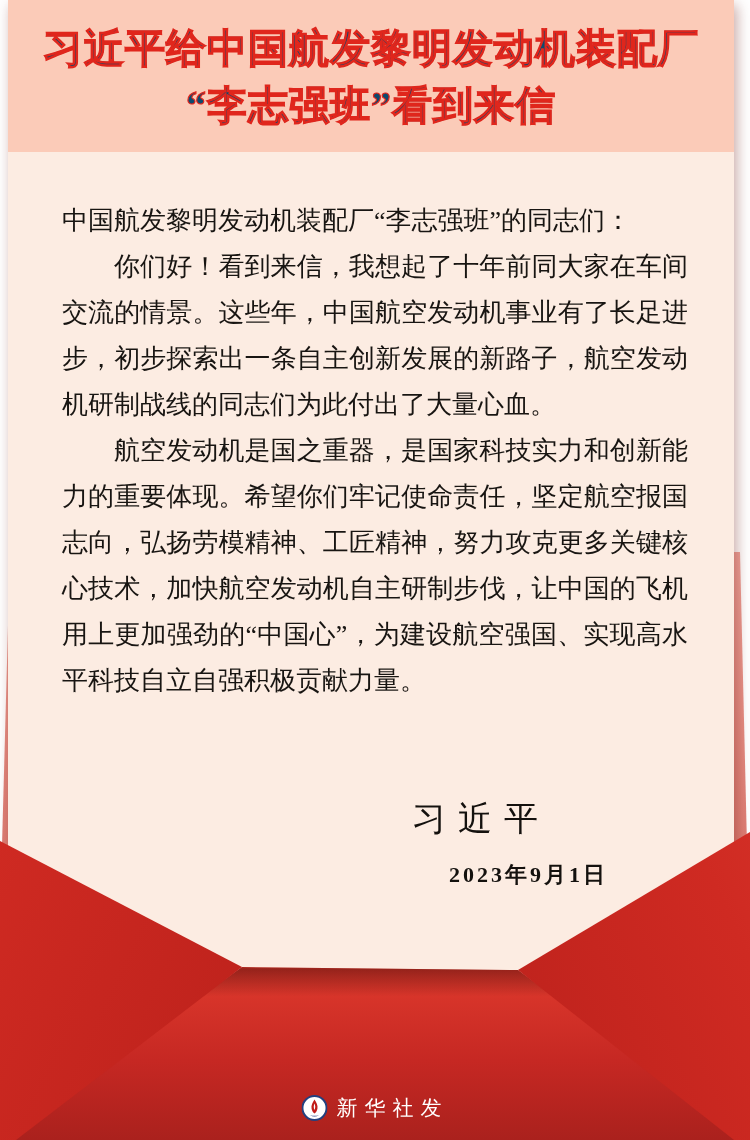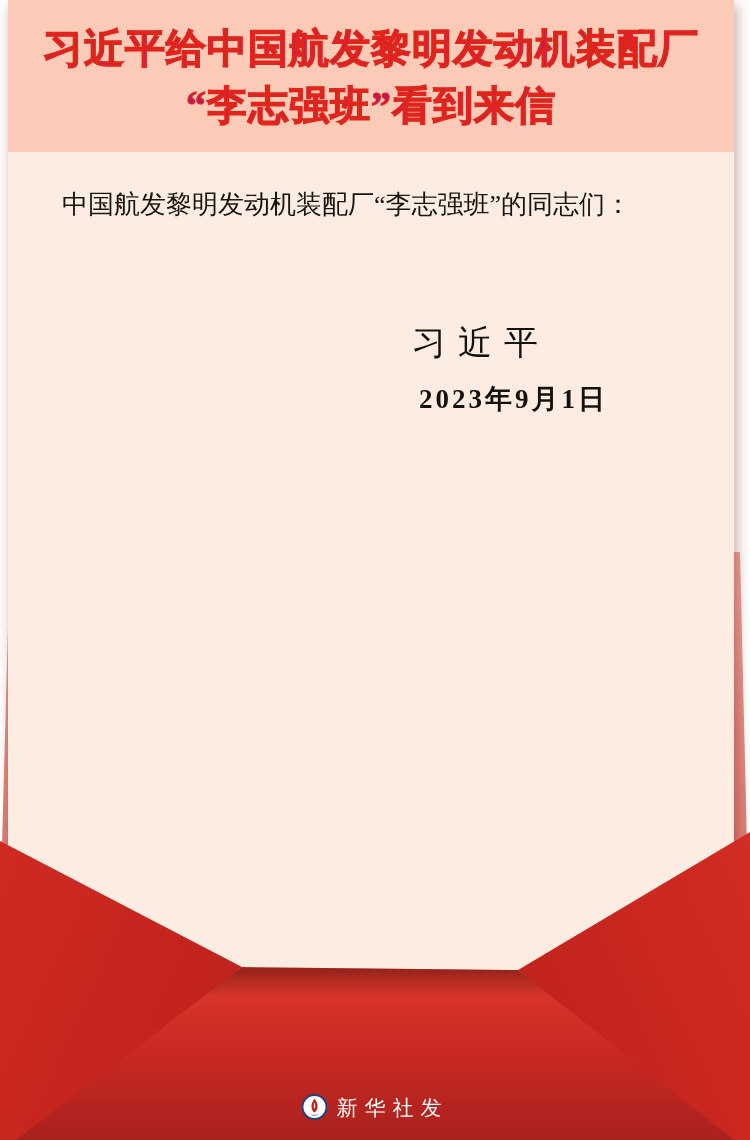--- a/index.html
+++ b/index.html
@@ -21,39 +21,39 @@
     position:absolute;left:8px;top:0;width:726px;height:985px;z-index:2;
     background:#fcece2;
     filter:drop-shadow(3px 5px 7px rgba(110,30,20,.38));
   }
   .letter-header{
     height:152px;background:#fbcbb8;
     display:flex;flex-direction:column;justify-content:center;
     text-align:center;padding-top:2px;box-sizing:border-box;
   }
   .title-line{
-    color:#be185d;font-weight:900;font-size:40px;line-height:57px;
+    color:#0c4a6e;font-weight:900;font-size:40px;line-height:57px;
     -webkit-text-stroke:1.2px #e0261c;letter-spacing:1px;white-space:nowrap;
   }
   .letter-body{
-    padding:30px 46px 0 54px;
+    padding:46px 46px 0 54px;
     color:#181512;
     font-size:26px;line-height:46px;
     text-align:justify;
   }
   .salutation{margin:0;text-indent:0;}
   .para{margin:0;text-indent:2em;}
   .signature{
     margin-top:86px;text-align:right;padding-right:138px;
     font-size:34px;line-height:56px;letter-spacing:12px;color:#14110e;
     font-family:"DejaVu Serif","Liberation Serif",serif;
   }
   .letter-date{
     margin-top:6px;text-align:right;padding-right:80px;
-    font-size:27px;font-weight:700;letter-spacing:3px;color:#14110e;
+    font-size:22px;font-weight:700;letter-spacing:3px;color:#14110e;
   }
   
   .flap{position:absolute;inset:0;}
   .flap-bottom{
     z-index:3;
     clip-path:polygon(242px 967px,518px 970px,750px 1140px,0px 1140px);
     background:
       linear-gradient(180deg,rgba(40,0,0,0) 84.5%,rgba(40,0,0,.40) 85.0%,rgba(40,0,0,0) 87.4%),
       linear-gradient(180deg,#df3a2d 84.8%,#c62823 93%,#aa211d 100%);
   }
@@ -65,21 +65,21 @@
   }
   .flap-right{
     z-index:4;
     clip-path:polygon(750px 832px,518px 970px,734px 1140px,750px 1140px);
     background:linear-gradient(245deg,#e6473a 0%,#cf2a22 35%,#b01c18 75%,#bb2e29 100%);
     filter:drop-shadow(-2px 2px 5px rgba(60,0,0,.5));
   }
   
   .credit{
     position:absolute;bottom:18px;left:50%;transform:translateX(-50%);
-    z-index:5;display:flex;align-items:flex-start;gap:9px;
+    z-index:5;display:flex;align-items:center;gap:9px;
     color:#ffffff;
   }
   .credit-logo{width:26px;height:26px;flex:0 0 auto;}
   .credit-text{
     font-size:21px;letter-spacing:7px;white-space:nowrap;
     font-family:"Liberation Serif","DejaVu Serif",serif;
   }
 </style>
 </head>
 <body>
@@ -88,20 +88,24 @@
 
   <div class="envelope-back"></div>
 
   <div class="paper">
     <div class="letter-header">
       <div class="title-line">习近平给中国航发黎明发动机装配厂</div>
       <div class="title-line">“李志强班”看到来信</div>
     </div>
     <div class="letter-body">
       <p class="salutation">中国航发黎明发动机装配厂“李志强班”的同志们：</p>
+      <div>
+          <p class="para">你们好！看到来信，我想起了十年前同大家在车间交流的情景。这些年，中国航空发动机事业有了长足进步，初步探索出一条自主创新发展的新路子，航空发动机研制战线的同志们为此付出了大量心血。</p>
+          <p class="para">航空发动机是国之重器，是国家科技实力和创新能力的重要体现。希望你们牢记使命责任，坚定航空报国志向，弘扬劳模精神、工匠精神，努力攻克更多关键核心技术，加快航空发动机自主研制步伐，让中国的飞机用上更加强劲的“中国心”，为建设航空强国、实现高水平科技自立自强积极贡献力量。</p>
+        </div>
       <div class="signature">习近平</div>
       <div class="letter-date">2023年9月1日</div>
     </div>
   </div>
 
   <div class="flap flap-bottom"></div>
   <div class="flap flap-left"></div>
   <div class="flap flap-right"></div>
 
   <div class="credit">

